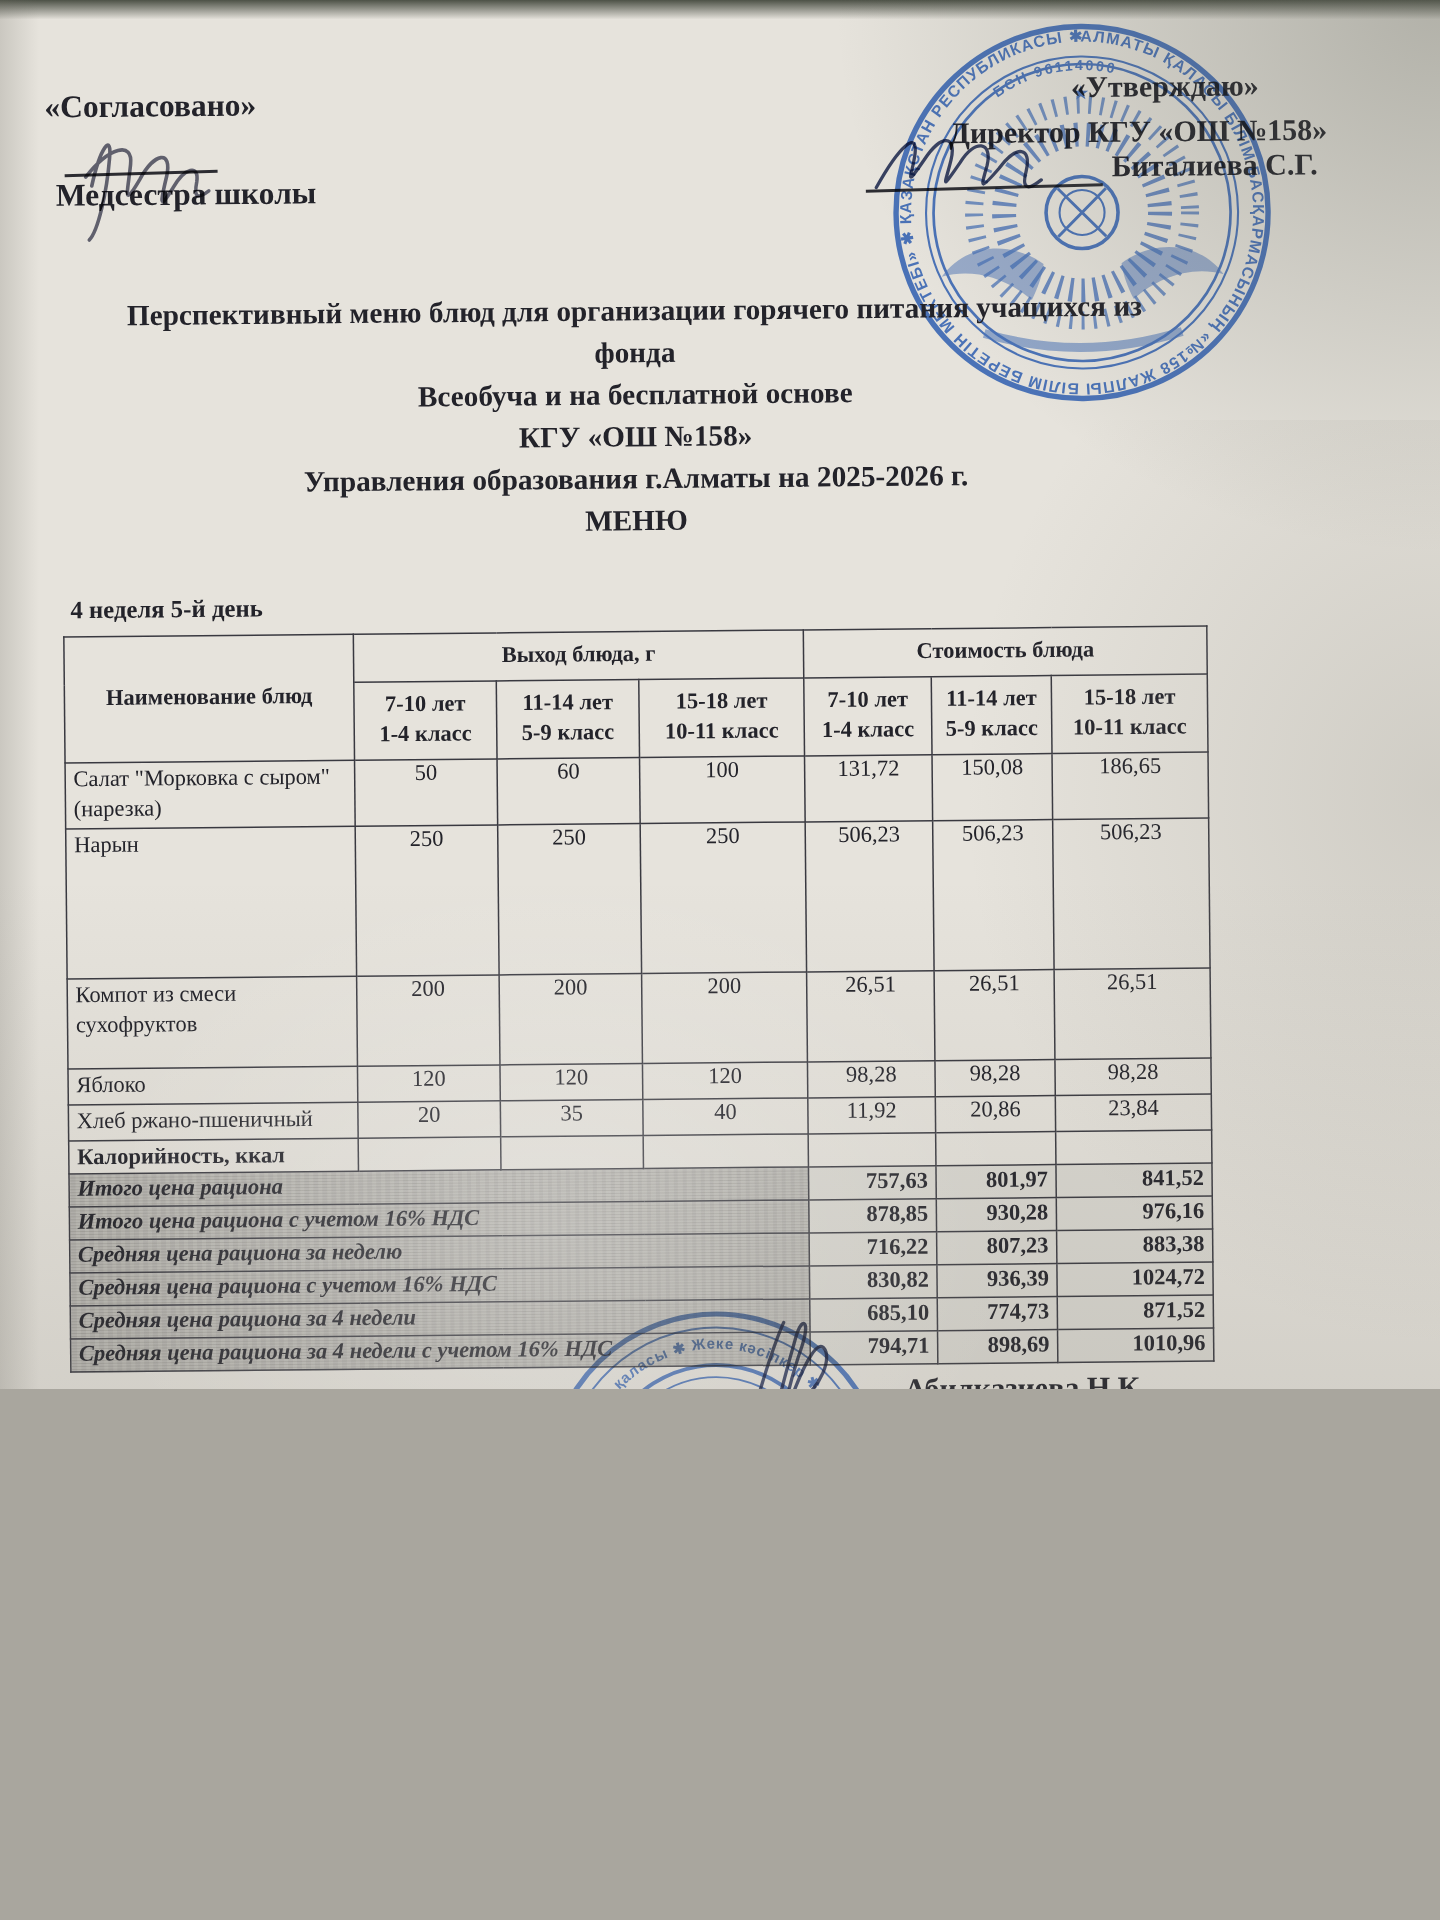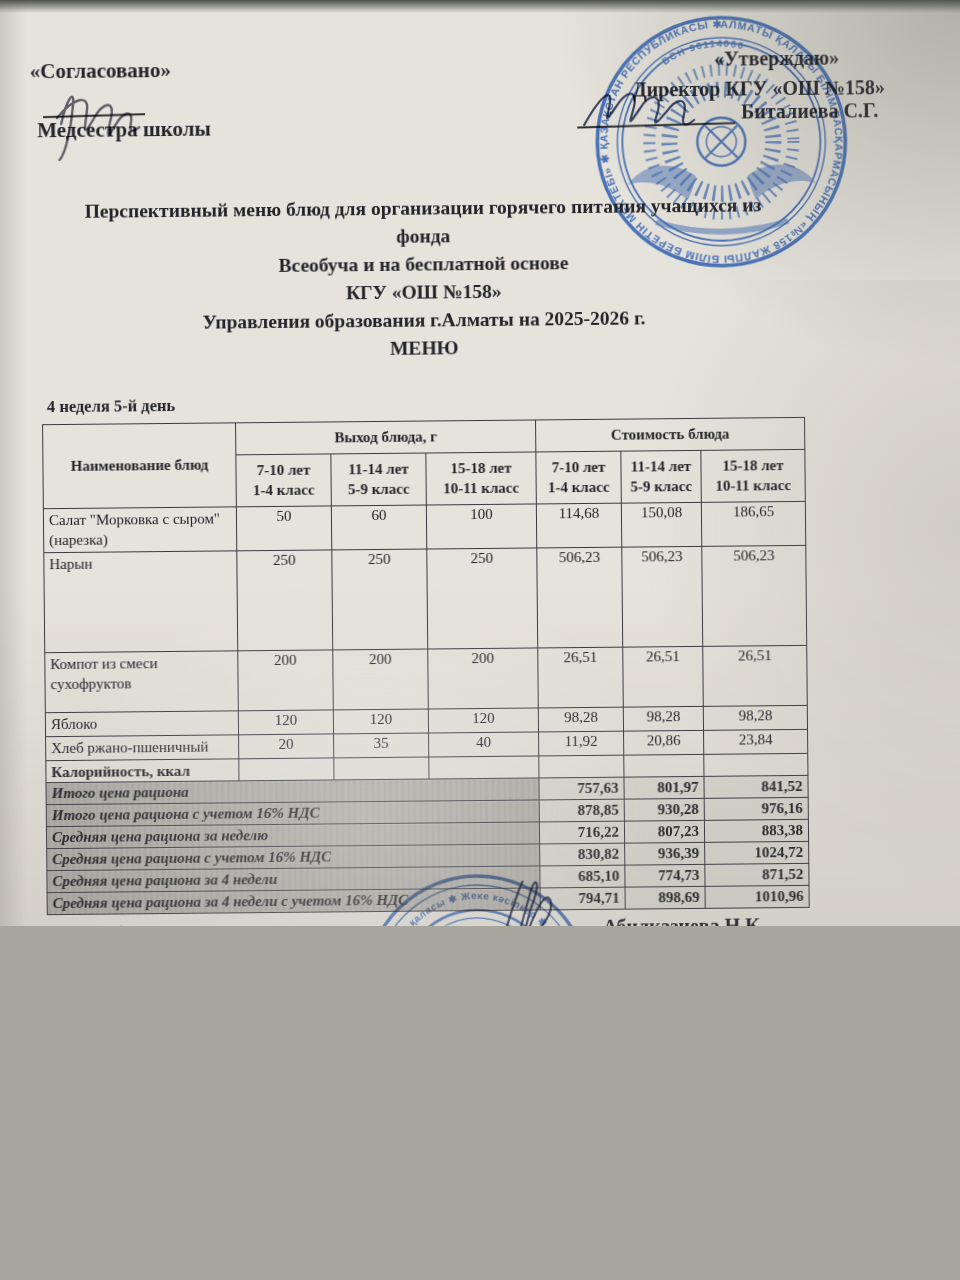--- a/index.html
+++ b/index.html
@@ -168,21 +168,21 @@
               <div>10-11 класс</div>
             </th>
           </tr>
       </thead>
       <tbody id="menu-body">
           <tr style="height: 44px;">
             <td class="name">Салат "Морковка с сыром" (нарезка)</td>
             <td class="num">50</td>
             <td class="num">60</td>
             <td class="num">100</td>
-            <td class="num">114,68</td>
+            <td class="num">131,72</td>
             <td class="num">150,08</td>
             <td class="num">186,65</td>
           </tr>
           <tr style="height: 100px;">
             <td class="name">Нарын</td>
             <td class="num">250</td>
             <td class="num">250</td>
             <td class="num">250</td>
             <td class="num">506,23</td>
             <td class="num">506,23</td>

